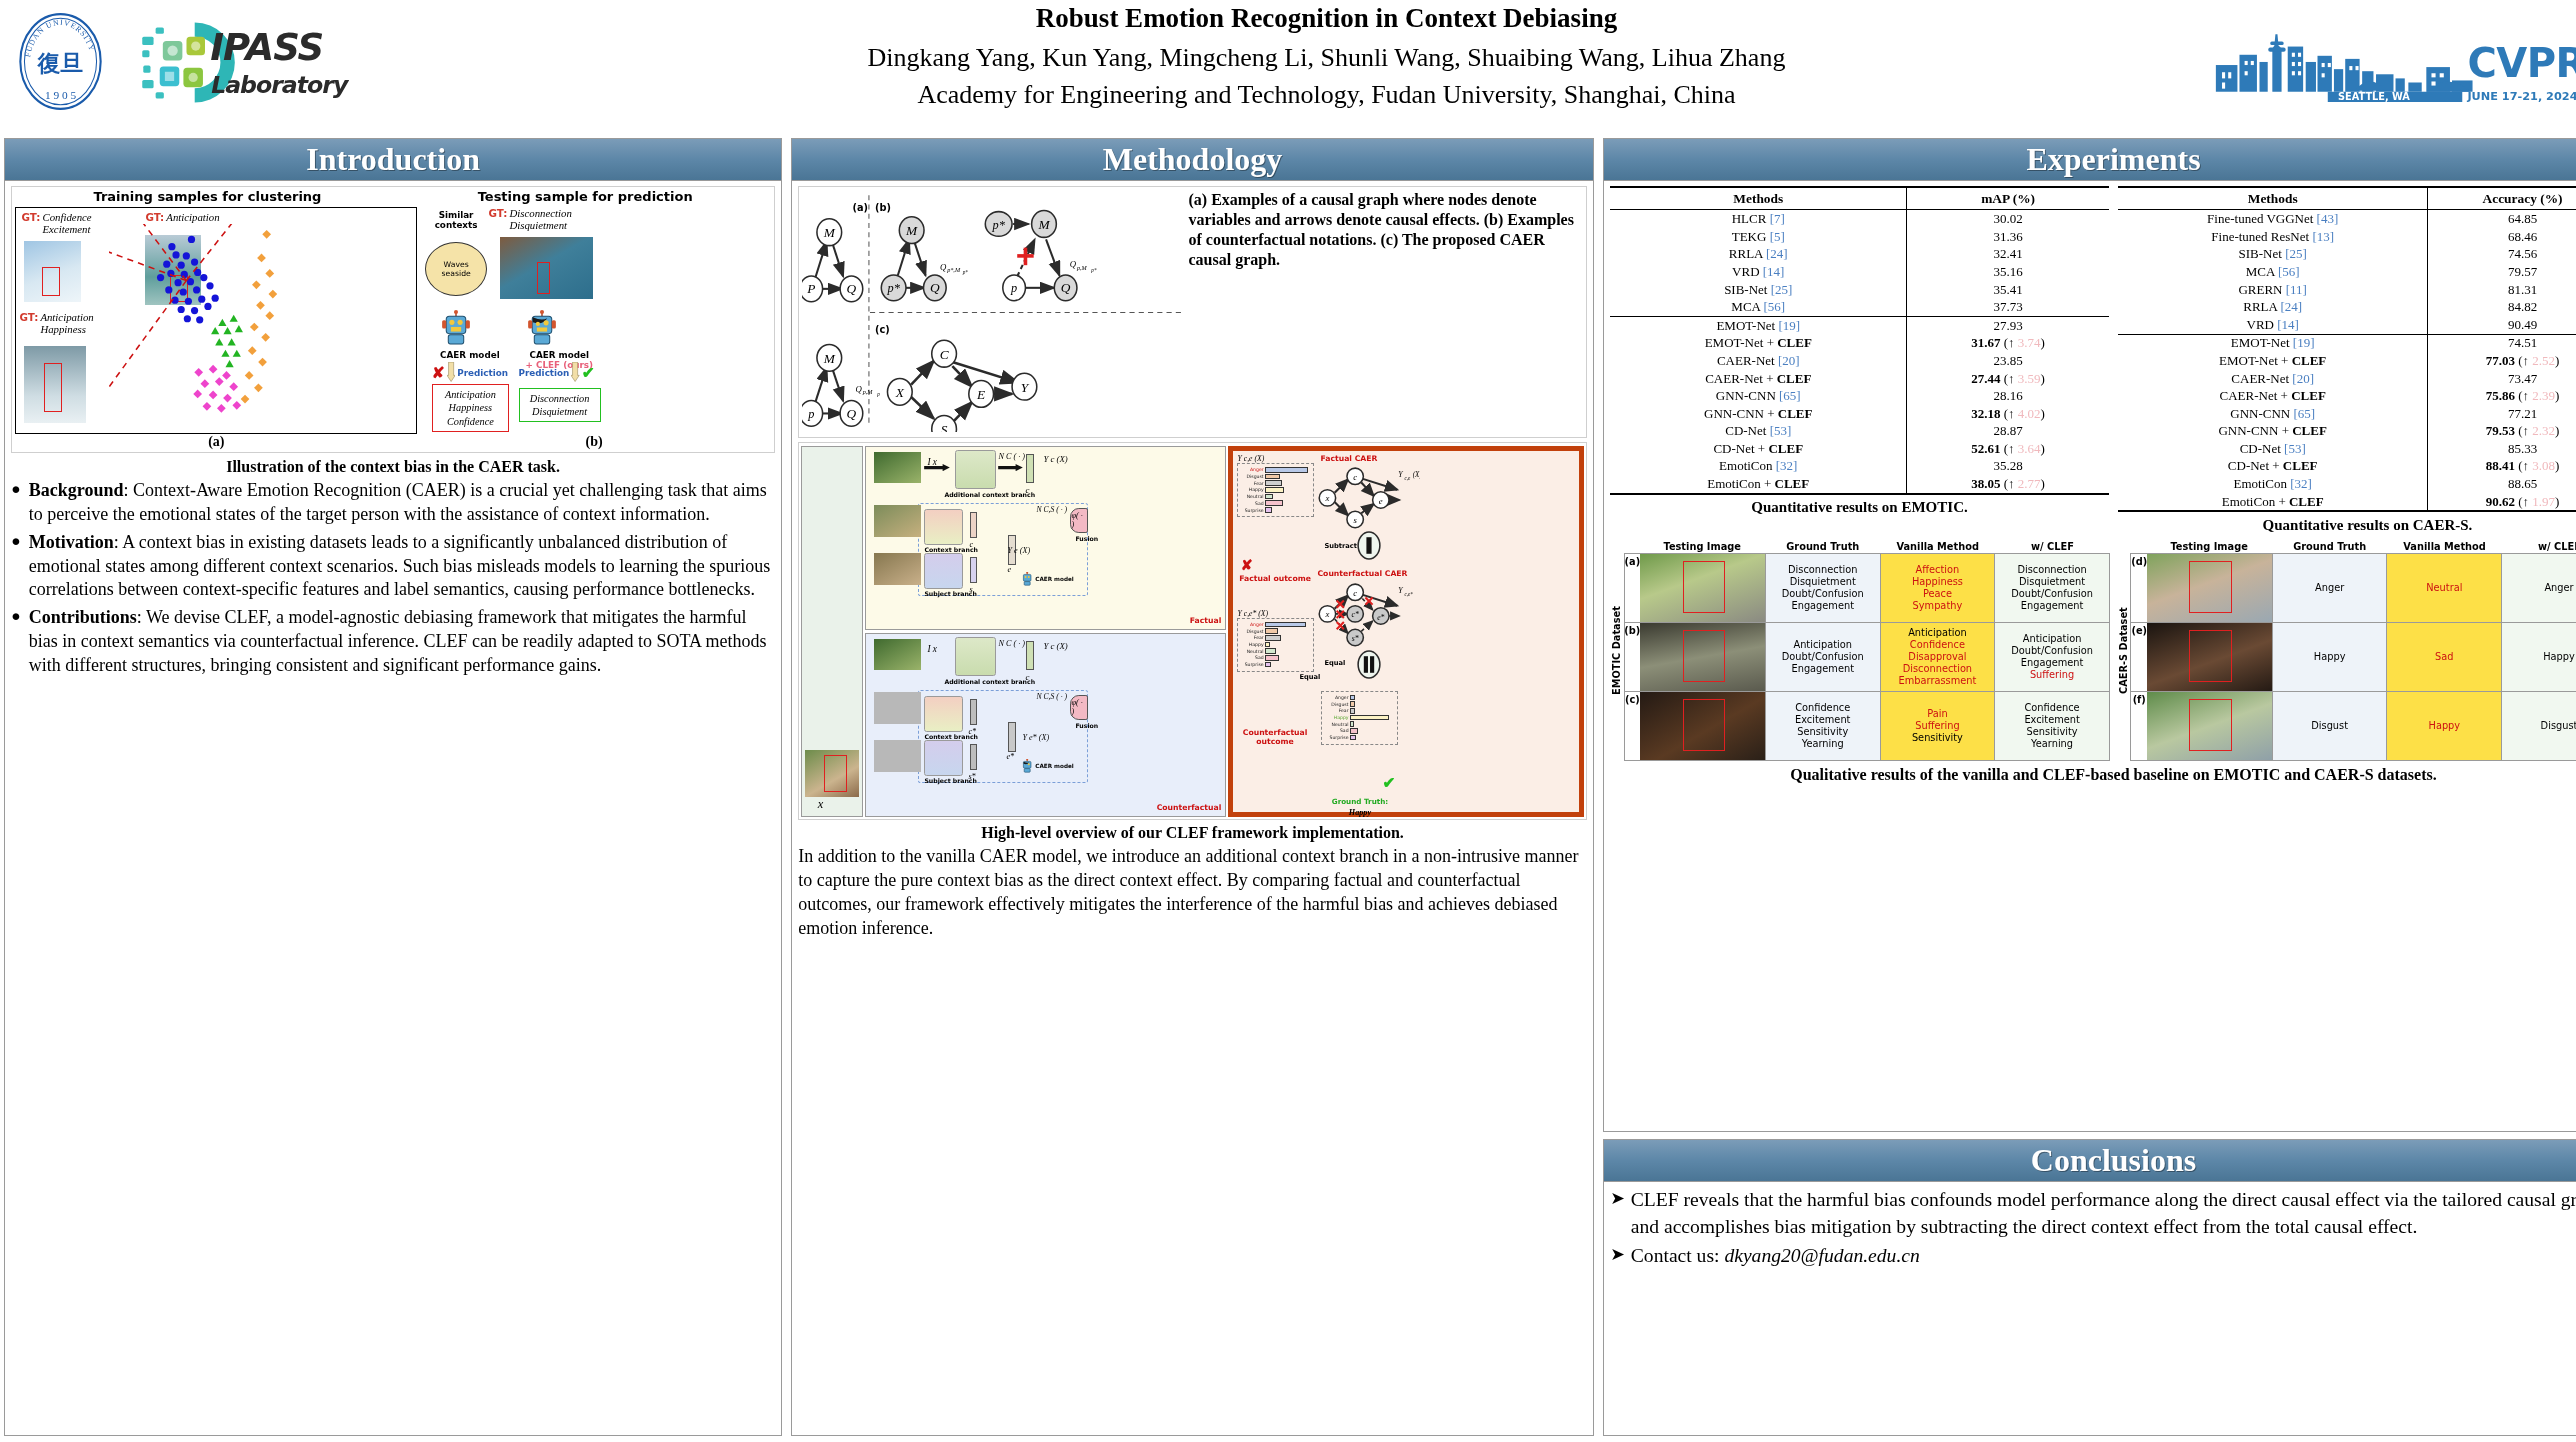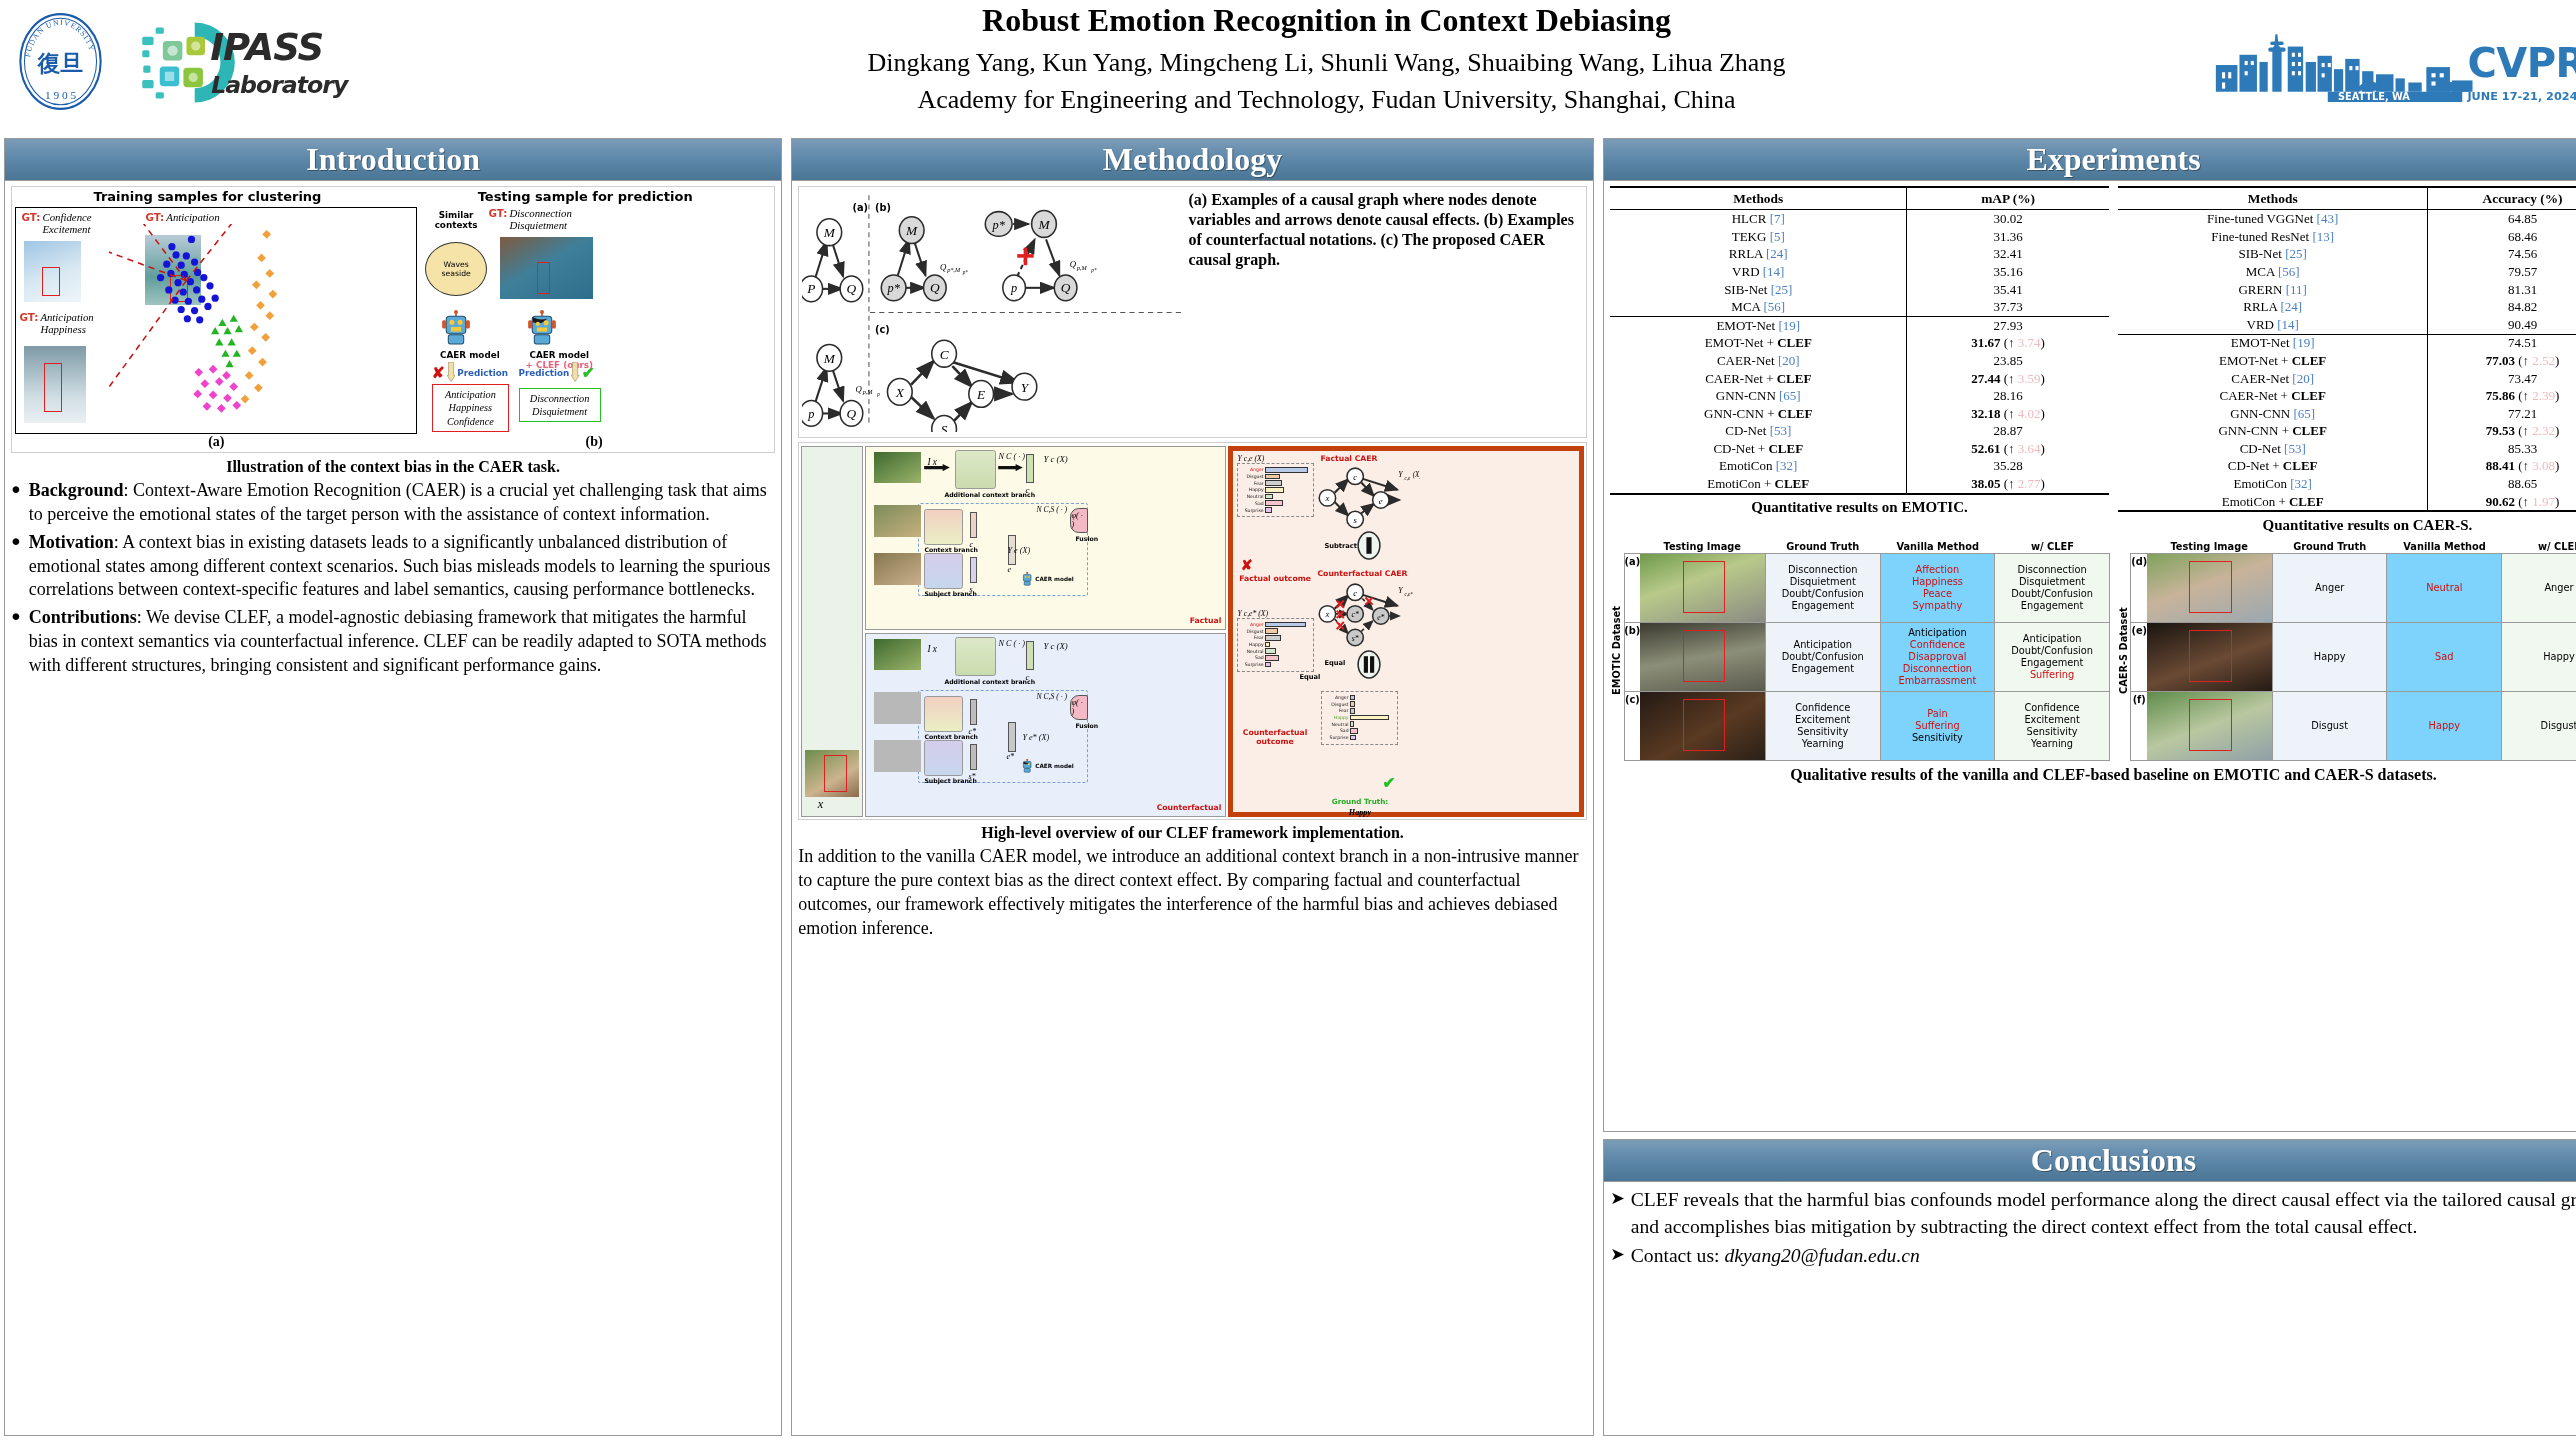--- a/index.html
+++ b/index.html
@@ -5,21 +5,21 @@
   * { box-sizing: border-box; margin: 0; padding: 0; }
   html, body { width: 2628px; height: 1443px; background: #ffffff; }
   body { font-family: "Liberation Serif", serif; color: #000; overflow: hidden; }
 
   
   .header { position: relative; width: 2628px; height: 138px; background:#fff; }
   .logo-fudan { position:absolute; left:9.3px; top:10.3px; width:103px; height:103px; }
   .logo-ipass { position:absolute; left:133px; top:15.5px; width:216px; height:93px; }
   .ipass-text { font-family:"DejaVu Sans", sans-serif; font-weight:bold; font-style:italic; letter-spacing:-2px; }
   .header-center { position:absolute; left:505px; top:3.1px; width:1643px; text-align:center; }
-  .poster-title { font-family:"Liberation Serif", serif; font-weight:bold; font-size:32px; letter-spacing:0px; line-height:1.12; }
+  .poster-title { font-family:"Liberation Serif", serif; font-weight:bold; font-size:27px; letter-spacing:0px; line-height:1.12; }
   .poster-authors { font-family:"Liberation Serif", serif; font-size:26px; margin-top:8.2px; line-height:1.2; }
   .poster-affil { font-family:"Liberation Serif", serif; font-size:26px; margin-top:6.2px; line-height:1.2; }
   .logo-cvpr { position:absolute; left:2210px; top:25px; width:407px; height:77px; }
   .cvpr-word { font-family:"DejaVu Sans", sans-serif; font-weight:bold; font-size:78px; color:#2e7ab8; line-height:.9; letter-spacing:-1px;}
 
   
   .cols { position:absolute; top:138px; left:0; width:2628px; height:1304px; }
   .col { position:absolute; top:0; }
   .col-intro { left:4.1px; width:778px; }
   .col-meth { left:791px; width:803px; }
@@ -91,21 +91,21 @@
   .qual-wrap { display:flex; gap:7.2px; margin-top:3.1px; }
   .qual-block { flex:1; display:flex; }
   .qual-vlabel { writing-mode:vertical-rl; transform:rotate(180deg); font-family:"DejaVu Sans", sans-serif; font-weight:bold; font-size:9.8px; display:flex; align-items:center; justify-content:center; width:13.4px;}
   .qual-table { flex:1; }
   .qhead { display:flex; font-family:"DejaVu Sans", sans-serif; font-weight:bold; font-size:9.8px; text-align:center; }
   .qhead div { padding:1px 0; }
   .qrow { display:flex; border:1px solid #9a9a9a; border-top:none; }
   .qrow:first-of-type { border-top:1px solid #9a9a9a; }
   .qcell { display:flex; align-items:center; justify-content:center; text-align:center; font-family:"DejaVu Sans", sans-serif; font-size:9.8px; line-height:1.25; padding:2.1px 1px; border-left:1px solid #9a9a9a;}
   .qcell.gt { background:#eef3f9; }
-  .qcell.vanilla { background:#7dd3fc; }
+  .qcell.vanilla { background:#fde047; }
   .qcell.clef { background:#f1f8f0; }
   .qimg { position:relative; overflow:hidden; border-left:none; }
   .red-txt { color:#cc1111; }
   .qidx { font-family:"DejaVu Sans", sans-serif; font-weight:bold; font-size:9.8px; width:15.5px; display:flex; align-items:flex-start; justify-content:center; padding-top:2.1px;}
 
   .concl-bullets { font-family:"Liberation Serif", serif; font-size:19.6px; line-height:1.35; }
   .cb { display:flex; margin-bottom:3.1px; }
   .cb .arrow { flex:0 0 20.6px; font-size:17.5px; }
   .cb .ctxt { flex:1; }
   .email { font-style:italic; }

